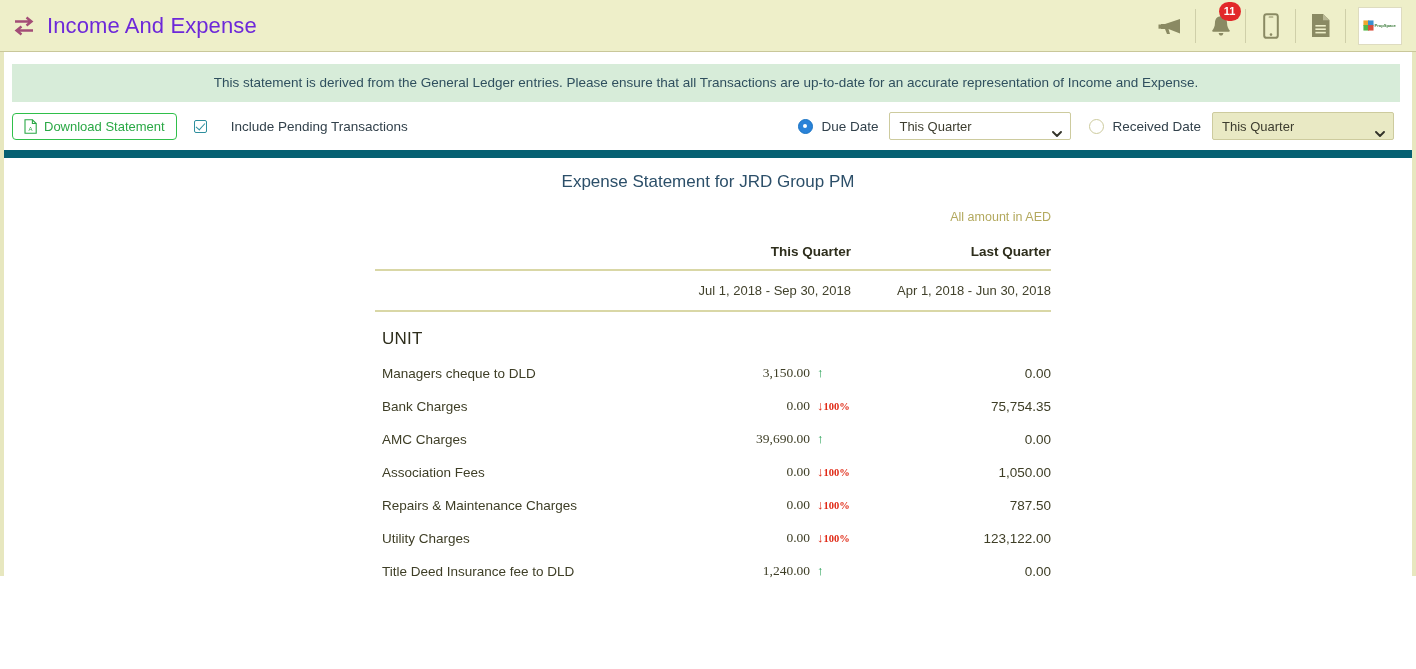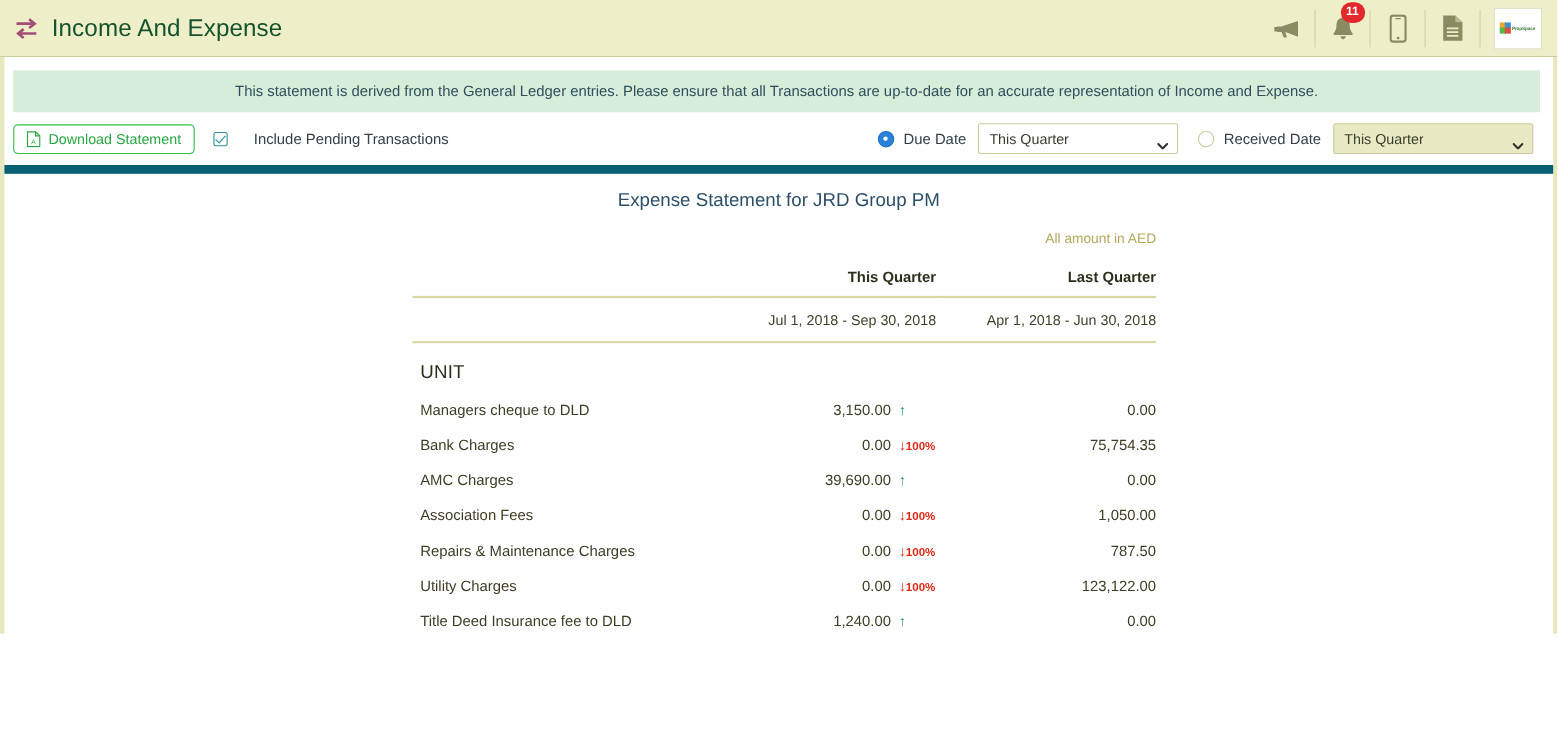--- a/index.html
+++ b/index.html
@@ -41,21 +41,21 @@
     gap: 11px;
   }
   .exchange-icon {
     width: 24px;
     height: 22px;
     display: block;
     flex: none;
   }
   .page-title {
     font-size: 22px;
-    color: #14532d;
+    color: #6d28d9;
     font-weight: 400;
     letter-spacing: 0.1px;
     white-space: nowrap;
   }
 
   .header-right {
     display: flex;
     align-items: center;
     height: 52px;
   }
@@ -361,20 +361,21 @@
   }
   .cell-amt {
     text-align: right;
     color: #3e3e26;
     white-space: nowrap;
   }
   .amt-inner {
     display: inline-flex;
     align-items: baseline;
     white-space: nowrap;
+    font-family: Liberation Serif, serif;
   }
   .amt-val { display: inline-block; }
   .trend {
     display: inline-flex;
     align-items: baseline;
     margin-left: 7px;
     width: 34px;
     white-space: nowrap;
   }
   .trend.up   { color: #1f9d4e; }

